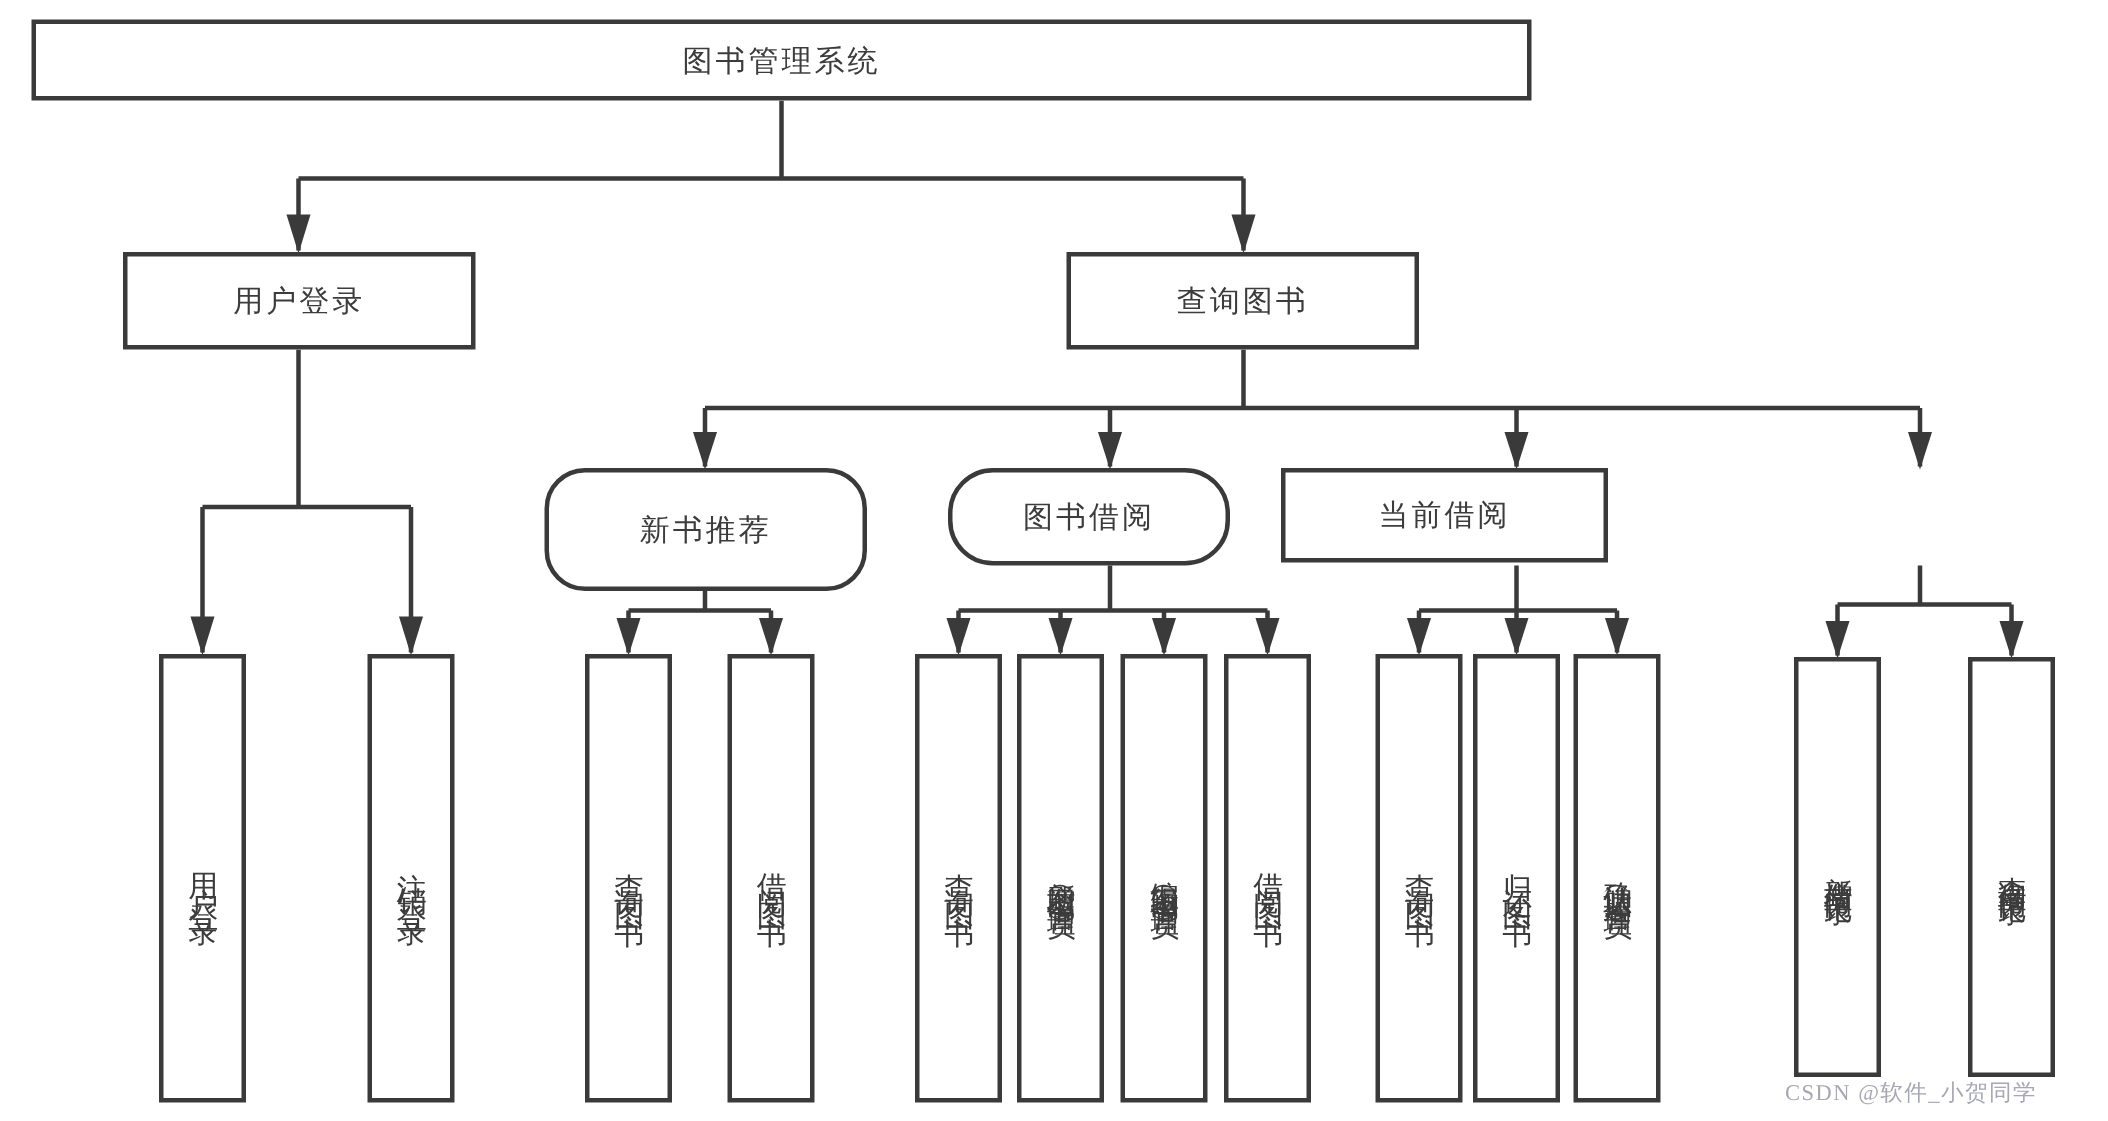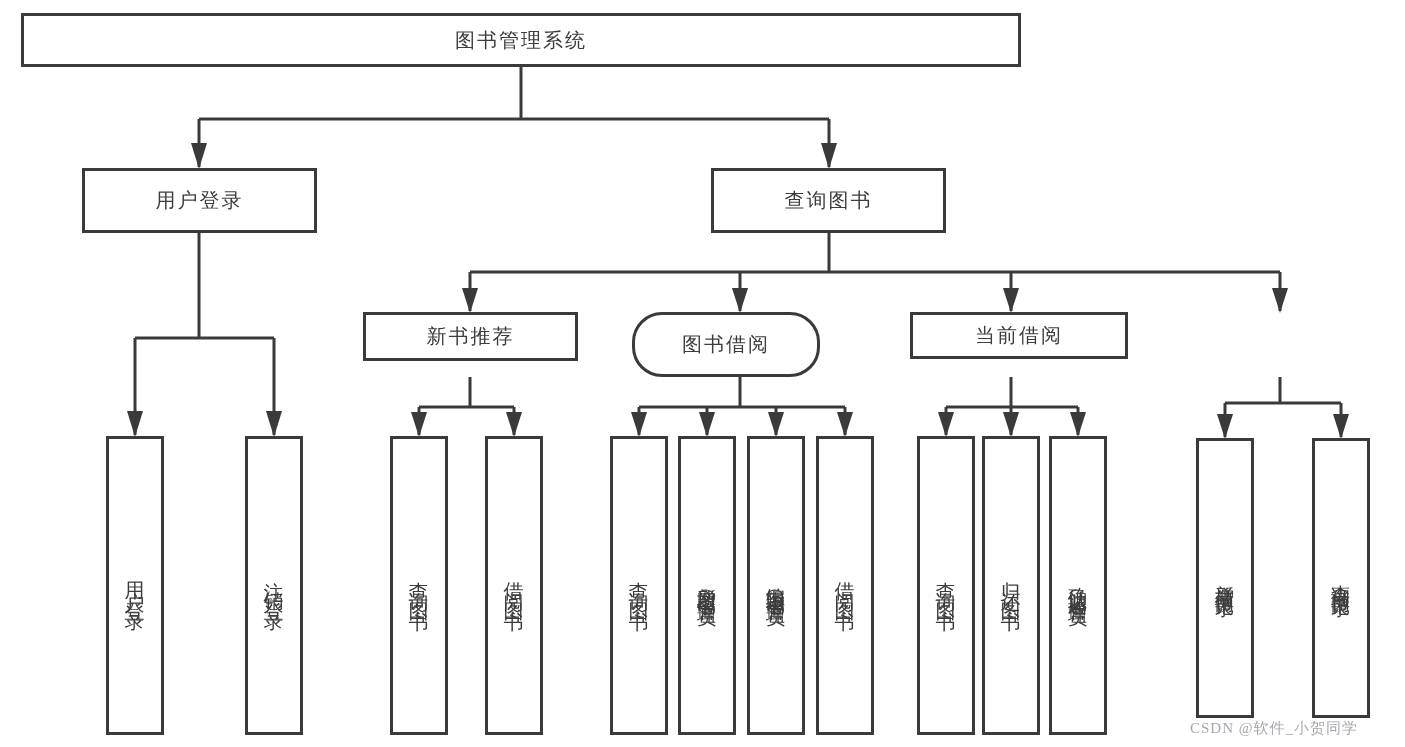--- a/index.html
+++ b/index.html
@@ -101,23 +101,23 @@
       <polygon points="1217,414 1233,414 1225,439"></polygon>
       <polygon points="1333,414 1349,414 1341,439"></polygon>
     </g>
   </svg>
 
   <div class="box h" style="left:21px;top:13px;width:1000px;height:54px;">图书管理系统</div>
 
   <div class="box h" style="left:82px;top:168px;width:235px;height:65px;">用户登录</div>
   <div class="box h" style="left:711px;top:168px;width:235px;height:65px;">查询图书</div>
 
-  <div class="box h" style="left:363px;top:312px;width:215px;height:49px;">新书推荐</div>
+  <div class="box h" style="left:363px;top:312px;width:215px;height:82px;border-radius:27px;">新书推荐</div>
   <div class="box h" style="left:632px;top:312px;width:188px;height:65px;border-radius:30px;">图书借阅</div>
-  <div class="box h" style="left:910px;top:312px;width:218px;height:47px;">当前借阅</div>
+  <div class="box h" style="left:854px;top:312px;width:218px;height:63px;">当前借阅</div>
 
   <div class="box v" style="left:106px;top:436px;width:58px;height:299px;">用户登录</div>
   <div class="box v" style="left:245px;top:436px;width:58px;height:299px;">注销登录</div>
 
   <div class="box v" style="left:390px;top:436px;width:58px;height:299px;">查询图书</div>
   <div class="box v" style="left:485px;top:436px;width:58px;height:299px;">借阅图书</div>
 
   <div class="box v" style="left:610px;top:436px;width:58px;height:299px;">查询图书</div>
   <div class="box v tight" style="left:678px;top:436px;width:58px;height:299px;">新增图书（管理员）</div>
   <div class="box v tight" style="left:747px;top:436px;width:58px;height:299px;">编辑图书（管理员）</div>

